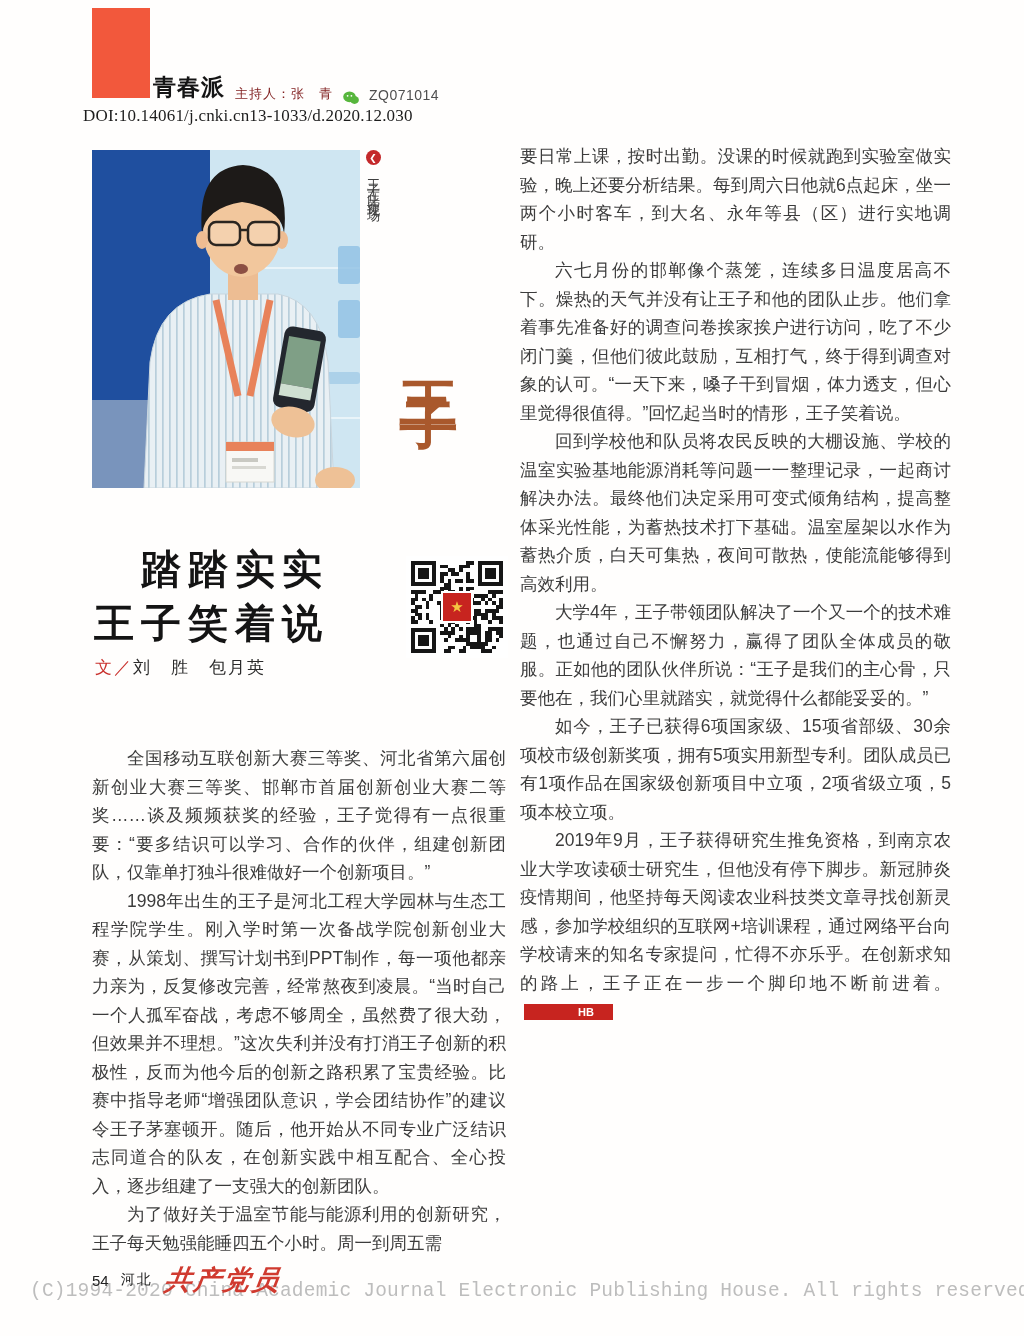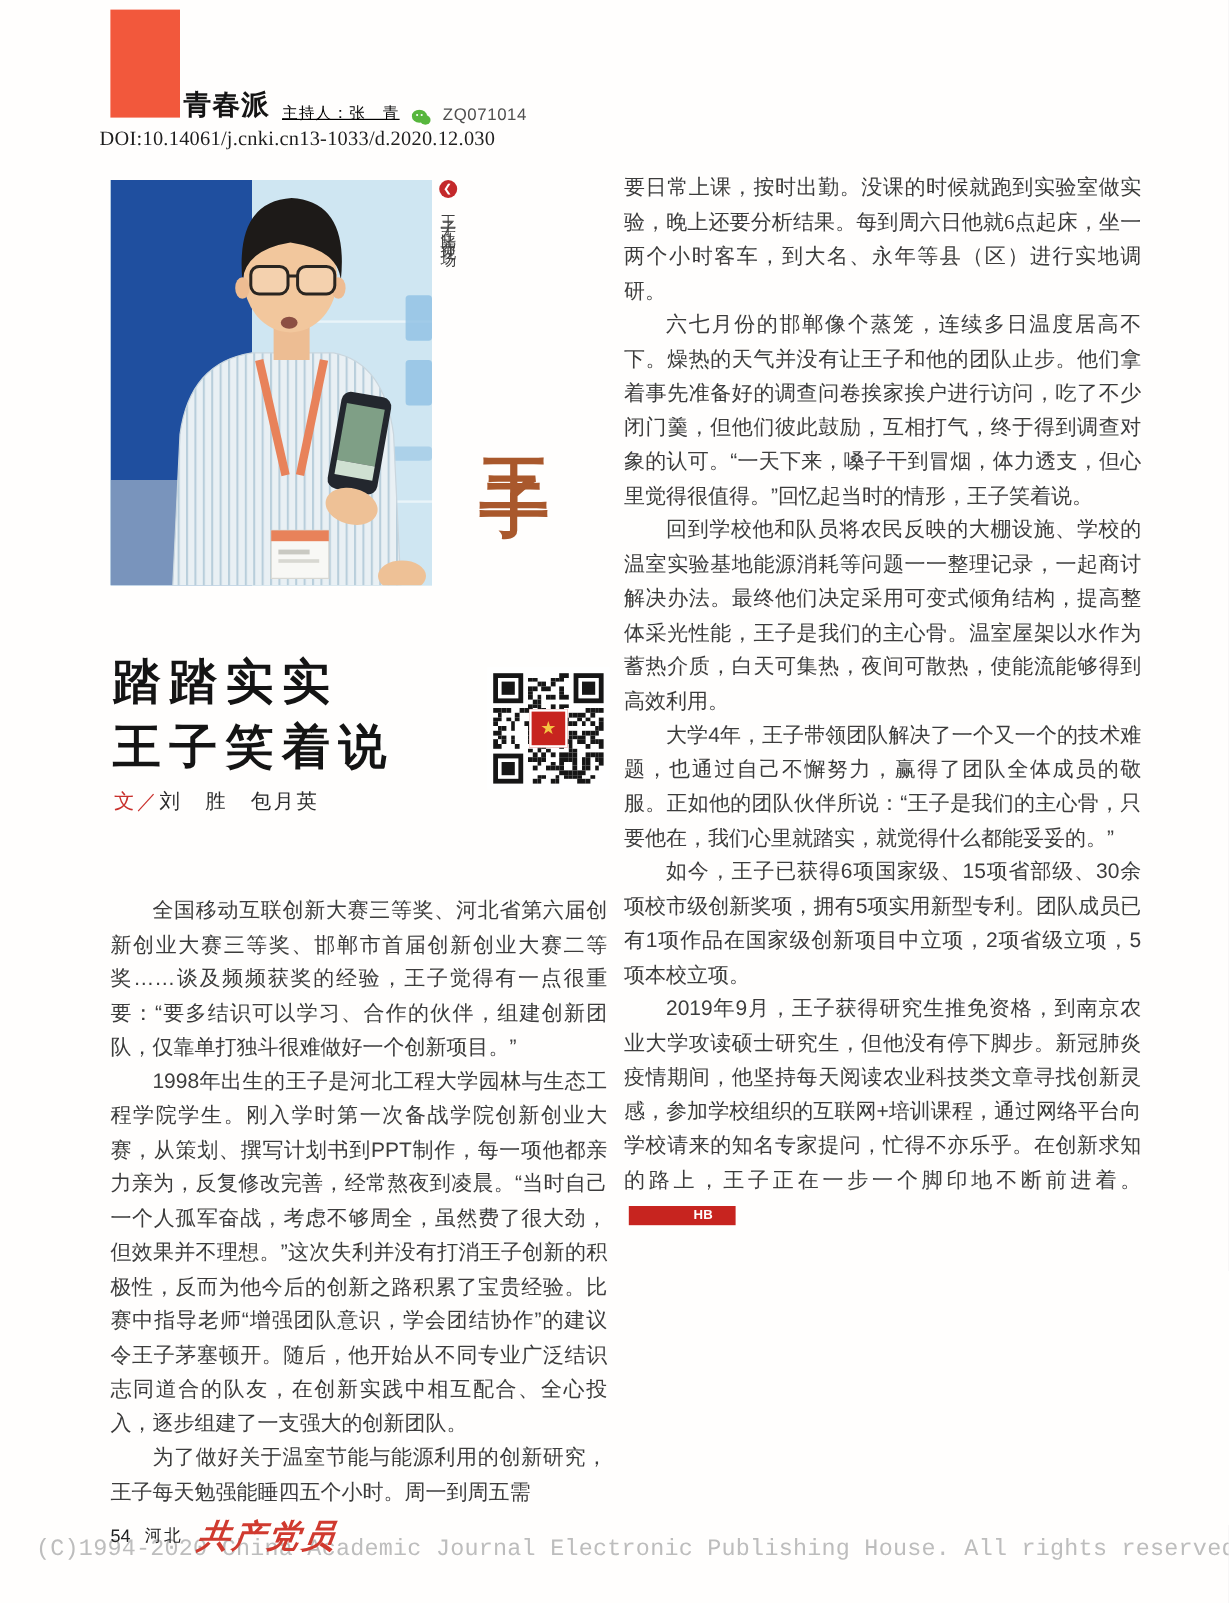--- a/index.html
+++ b/index.html
@@ -6,55 +6,55 @@
   #page{
     position:relative;width:1024px;height:1336px;margin:0 auto;
     background:#fffefd;overflow:hidden;
     font-family:"Liberation Sans","DejaVu Sans",sans-serif;
     color:#3c3c3c;
   }
   
   .accent-block{position:absolute;left:92px;top:8px;width:58px;height:90px;background:#f2583c;}
   .header-row{position:absolute;left:153px;top:72px;display:flex;align-items:flex-end;gap:10px;}
   .column-name{font-size:23px;font-weight:700;color:#141414;letter-spacing:1px;}
-  .host-label{font-size:13px;color:#000000;letter-spacing:1px;text-decoration:underline;}
+  .host-label{font-size:13px;color:#7f1d1d;letter-spacing:1px;}
   .wechat-icon{position:relative;top:2px;width:16px;height:14px;display:inline-block;}
   .wechat-id{font-size:14px;color:#4f4f4f;letter-spacing:.5px;}
   .doi-line{position:absolute;left:83px;top:106px;font-family:"Liberation Serif","DejaVu Serif",serif;
     font-size:17px;color:#1d1d1d;letter-spacing:.2px;}
   
   .photo-wrap{position:absolute;left:92px;top:150px;width:268px;height:338px;overflow:hidden;background:#cfe6f2;}
   .photo-caption{position:absolute;left:360px;top:150px;width:26px;display:flex;flex-direction:column;align-items:center;}
   .caption-marker{width:15px;height:15px;border-radius:50%;background:#c4292b;color:#fff;font-size:9px;
     display:flex;align-items:center;justify-content:center;margin-bottom:4px;}
   .caption-text{writing-mode:vertical-rl;font-size:13px;color:#3f3f3f;letter-spacing:5px;
     font-family:"Liberation Serif","DejaVu Serif",serif;}
   
   .vertical-name{position:absolute;left:398px;top:336px;writing-mode:vertical-rl;
     font-family:"Liberation Serif","DejaVu Serif",serif;font-weight:700;
     font-size:58px;color:#a9582c;letter-spacing:14px;line-height:60px;}
   
   .article-title{position:absolute;left:94px;top:542px;font-weight:700;color:#141414;
-    font-size:40px;line-height:54px;letter-spacing:7px;}
+    font-size:40px;line-height:54px;letter-spacing:7px;text-align:right;}
   .byline{position:absolute;left:95px;top:656px;font-size:17px;color:#2b2b2b;letter-spacing:2px;}
   .byline .byline-prefix{color:#c9302c;}
   
   .qr{position:absolute;left:406px;top:556px;width:102px;height:102px;background:#fff;}
   .qr-grid{position:absolute;inset:5px;display:grid;grid-template-columns:repeat(25,1fr);grid-template-rows:repeat(25,1fr);}
   .qr-on{background:#161616;}
   .qr-finder{position:absolute;width:17px;height:17px;border:4px solid #161616;background:#fff;}
   .qr-finder::after{content:"";position:absolute;inset:3px;background:#161616;}
   .qr-f-tl{left:5px;top:5px;} .qr-f-tr{right:5px;top:5px;} .qr-f-bl{left:5px;bottom:5px;}
   .qr-badge{position:absolute;left:50%;top:50%;width:28px;height:28px;transform:translate(-50%,-50%);
     background:#c7241f;border:2px solid #fff;display:flex;align-items:center;justify-content:center;
     color:#f5c542;font-size:15px;}
   
   .col{position:absolute;font-size:17.5px;line-height:28.5px;text-align:justify;color:#3c3c3c;}
   .col p{margin:0;text-indent:2em;}
-  .col p.no-indent{text-indent:0;font-family:Liberation Serif, serif;}
+  .col p.no-indent{text-indent:0;}
   .col-left{left:92px;top:744px;width:414px;}
   .col-right{left:520px;top:142px;width:431px;}
   .end-mark{display:inline-block;background:#c7241f;color:#fff;font-weight:700;font-size:11px;
     line-height:14px;padding:1px 19px;margin-left:4px;vertical-align:1px;letter-spacing:0;}
   
   .footer-left{position:absolute;left:92px;top:1262px;display:flex;align-items:center;gap:12px;z-index:2;}
   .page-number{font-size:15px;color:#222;}
   .footer-region{font-size:14px;color:#222;letter-spacing:2px;}
   .journal-script{font-family:"Liberation Serif","DejaVu Serif",serif;font-style:italic;font-weight:700;
     font-size:27px;color:#d03a2f;transform:skewX(-8deg);letter-spacing:2px;}
@@ -784,21 +784,21 @@
 
   <div class="col col-left">
     <p>全国移动互联创新大赛三等奖、河北省第六届创新创业大赛三等奖、邯郸市首届创新创业大赛二等奖……谈及频频获奖的经验，王子觉得有一点很重要：“要多结识可以学习、合作的伙伴，组建创新团队，仅靠单打独斗很难做好一个创新项目。”</p>
     <p>1998年出生的王子是河北工程大学园林与生态工程学院学生。刚入学时第一次备战学院创新创业大赛，从策划、撰写计划书到PPT制作，每一项他都亲力亲为，反复修改完善，经常熬夜到凌晨。“当时自己一个人孤军奋战，考虑不够周全，虽然费了很大劲，但效果并不理想。”这次失利并没有打消王子创新的积极性，反而为他今后的创新之路积累了宝贵经验。比赛中指导老师“增强团队意识，学会团结协作”的建议令王子茅塞顿开。随后，他开始从不同专业广泛结识志同道合的队友，在创新实践中相互配合、全心投入，逐步组建了一支强大的创新团队。</p>
     <p>为了做好关于温室节能与能源利用的创新研究，王子每天勉强能睡四五个小时。周一到周五需</p>
   </div>
 
   <div class="col col-right">
     <p class="no-indent">要日常上课，按时出勤。没课的时候就跑到实验室做实验，晚上还要分析结果。每到周六日他就6点起床，坐一两个小时客车，到大名、永年等县（区）进行实地调研。</p>
     <p>六七月份的邯郸像个蒸笼，连续多日温度居高不下。燥热的天气并没有让王子和他的团队止步。他们拿着事先准备好的调查问卷挨家挨户进行访问，吃了不少闭门羹，但他们彼此鼓励，互相打气，终于得到调查对象的认可。“一天下来，嗓子干到冒烟，体力透支，但心里觉得很值得。”回忆起当时的情形，王子笑着说。</p>
-    <p>回到学校他和队员将农民反映的大棚设施、学校的温室实验基地能源消耗等问题一一整理记录，一起商讨解决办法。最终他们决定采用可变式倾角结构，提高整体采光性能，王子是我们的主心骨。温室屋架以水作为蓄热介质，白天可集热，夜间可散热，使能流能够得到高效利用。</p>
+    <p>回到学校他和队员将农民反映的大棚设施、学校的温室实验基地能源消耗等问题一一整理记录，一起商讨解决办法。最终他们决定采用可变式倾角结构，提高整体采光性能，为蓄热技术打下基础。温室屋架以水作为蓄热介质，白天可集热，夜间可散热，使能流能够得到高效利用。</p>
     <p>大学4年，王子带领团队解决了一个又一个的技术难题，也通过自己不懈努力，赢得了团队全体成员的敬服。正如他的团队伙伴所说：“王子是我们的主心骨，只要他在，我们心里就踏实，就觉得什么都能妥妥的。”</p>
     <p>如今，王子已获得6项国家级、15项省部级、30余项校市级创新奖项，拥有5项实用新型专利。团队成员已有1项作品在国家级创新项目中立项，2项省级立项，5项本校立项。</p>
     <p><span>2019年9月，王子获得研究生推免资格，到南京农业大学攻读硕士研究生，但他没有停下脚步。新冠肺炎疫情期间，他坚持每天阅读农业科技类文章寻找创新灵感，参加学校组织的互联网+培训课程，通过网络平台向学校请来的知名专家提问，忙得不亦乐乎。在创新求知的路上，王子正在一步一个脚印地不断前进着。</span><span class="end-mark">HB</span></p>
   </div>
 
   <div class="footer-left">
     <span class="page-number">54</span>
     <span class="footer-region">河北</span>
     <span class="journal-script">共产党员</span>
   </div>

